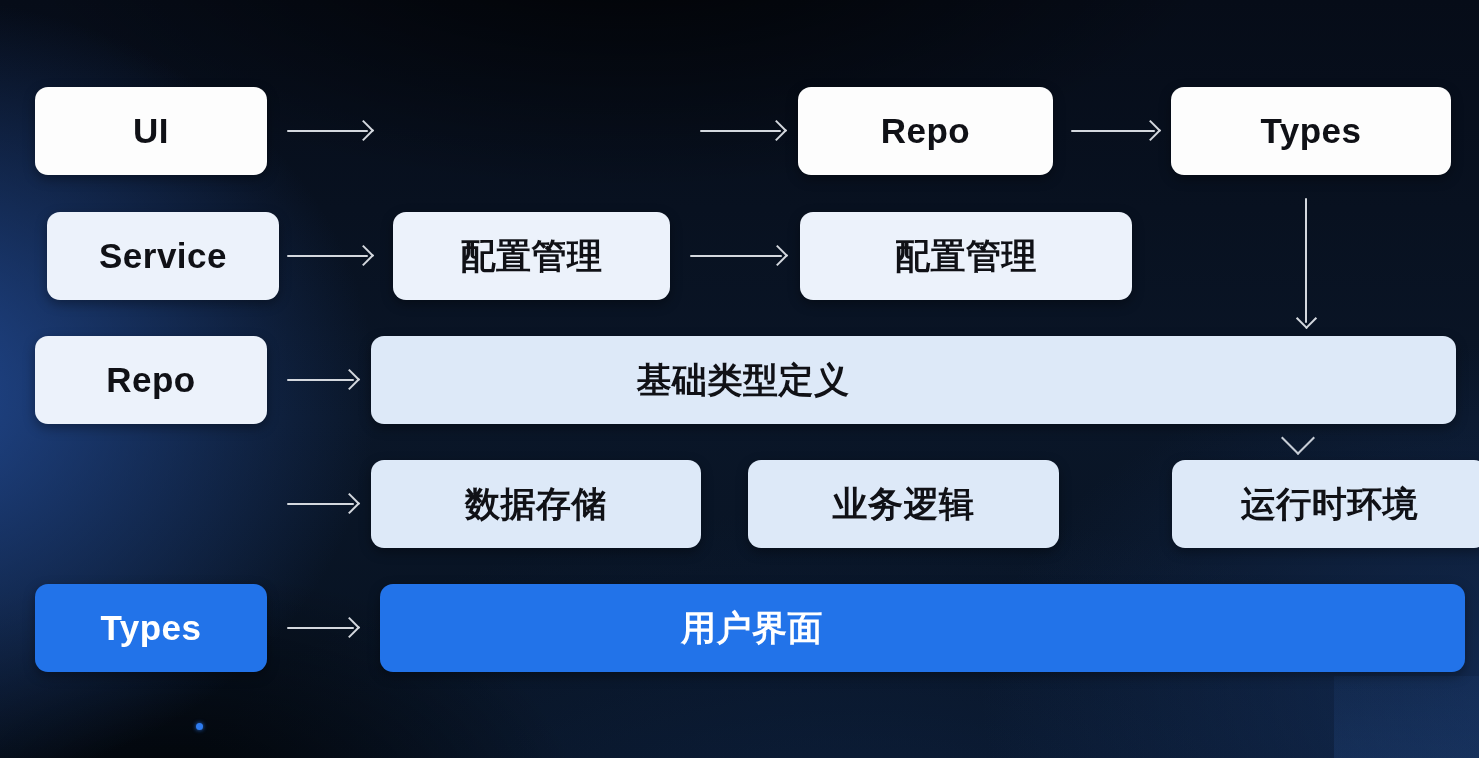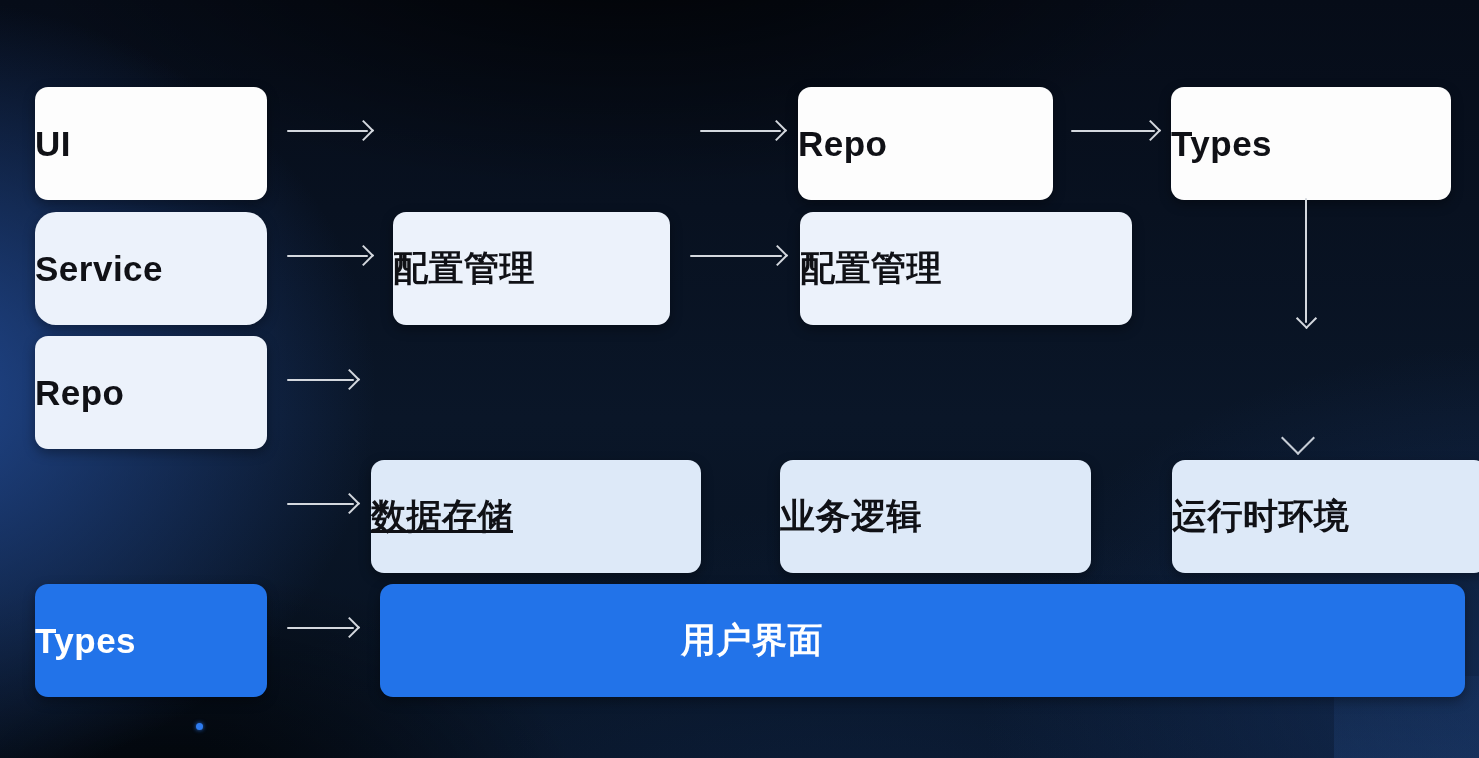--- a/index.html
+++ b/index.html
@@ -17,48 +17,48 @@
       linear-gradient(180deg, #060c18 0%, #0a1628 55%, #071221 100%);
   }
   
   #corner-patch {
     position:absolute; left:1334px; top:676px; right:0; bottom:0;
     background:linear-gradient(180deg, rgba(45,90,160,0.10), rgba(45,90,160,0.22));
   }
 
   .box {
     position:absolute;
-    height:113px;
+    height:88px;
     border-radius:13px;
-    display:flex; align-items:center; justify-content:flex-start;
+    display:flex; align-items:center; justify-content:center;
     font-size:35px; font-weight:600; letter-spacing:0.5px;
     color:#101116;
     box-shadow:0 4px 12px rgba(0,0,0,0.35);
   }
   .v-white { background:#fdfdfd; }
   .v-light { background:#ecf2fb; }
   .v-soft  { background:#dde9f8; }
   .v-blue  { background:#2273e9; color:#ffffff; }
 
   
   .box-wide .lbl { position:absolute; left:372px; transform:translateX(-50%); white-space:nowrap; }
 
   
   #b-r1c1 { left:35px;   top:87px;  width:232px; }
   #b-r1c2 { left:393px;  top:87px;  width:277px; }
   #b-r1c3 { left:798px;  top:87px;  width:255px; }
   #b-r1c4 { left:1171px; top:87px;  width:280px; }
-  #b-r2c1 { left:35px;   top:212px; width:232px;border-radius:21px; }
+  #b-r2c1 { left:47px;   top:212px; width:232px; }
   #b-r2c2 { left:393px;  top:212px; width:277px; }
   #b-r2c3 { left:800px;  top:212px; width:332px; }
   #b-r3c1 { left:35px;   top:336px; width:232px; }
   #b-r3c2 { left:371px;  top:336px; width:1085px; }
   #b-r4c1 { left:35px;   top:460px; width:232px; }
-  #b-r4c2 { left:371px;  top:460px; width:330px;text-decoration:underline; }
-  #b-r4c3 { left:780px;  top:460px; width:311px; }
+  #b-r4c2 { left:371px;  top:460px; width:330px; }
+  #b-r4c3 { left:748px;  top:460px; width:311px; }
   #b-r4c4 { left:1140px; top:460px; width:315px;margin-left:32px; }
   #b-r5c1 { left:35px;   top:584px; width:232px; }
   #b-r5c2 { left:380px;  top:584px; width:1085px; }
 
   
   .arrow-right { position:absolute; height:0; }
   .arrow-right::before {
     content:""; position:absolute; left:0; right:5px; top:-1px; height:2px;
     background:#d4d8de; border-radius:1px;
   }
@@ -132,20 +132,23 @@
   </div>
   <div class="arrow-right" id="arr-r2b"></div>
   <div class="box v-light" id="b-r2c3">
     <span class="lbl">配置管理</span>
   </div>
 
   <div class="box v-light" id="b-r3c1">
     <span class="lbl">Repo</span>
   </div>
   <div class="arrow-right" id="arr-r3a"></div>
+  <div class="box v-soft box-wide" id="b-r3c2">
+    <span class="lbl">基础类型定义</span>
+  </div>
 
   <div class="chevron-down" id="chev-runtime"></div>
 
   <div class="arrow-right" id="arr-r4a"></div>
   <div class="box v-soft" id="b-r4c2">
     <span class="lbl">数据存储</span>
   </div>
   <div class="box v-soft" id="b-r4c3">
     <span class="lbl">业务逻辑</span>
   </div>

